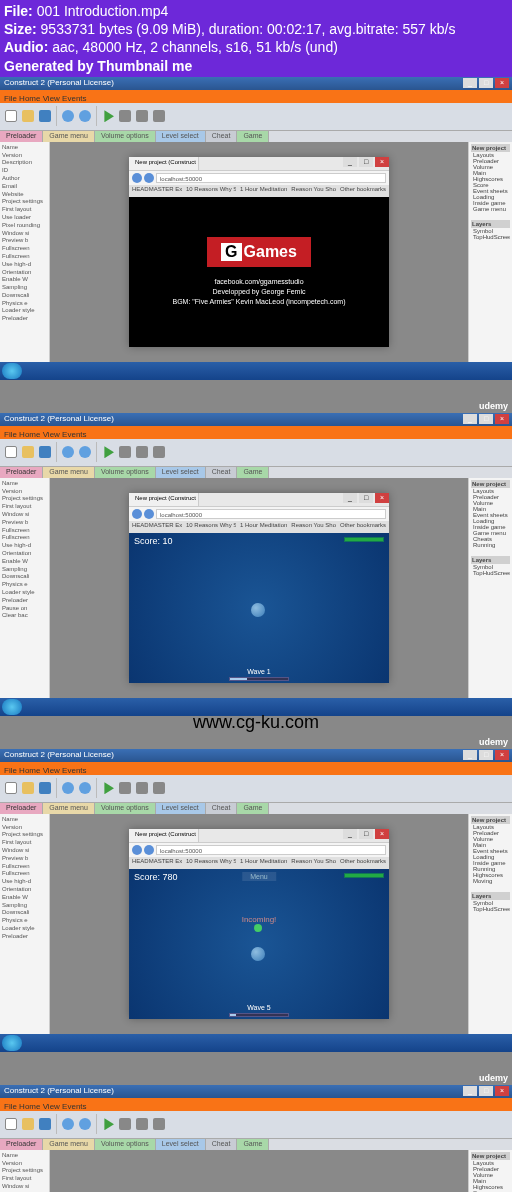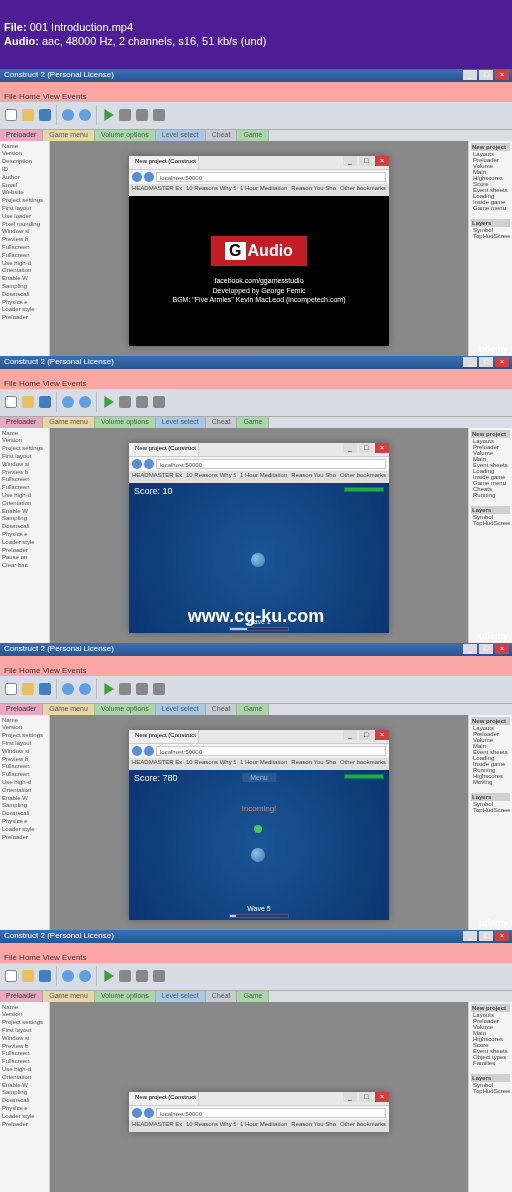--- a/index.html
+++ b/index.html
@@ -1,21 +1,21 @@
 <!DOCTYPE html>
 <html><head>
 <meta charset="utf-8">
 <style>
 *{margin:0;padding:0;box-sizing:border-box;font-family:Arial,sans-serif}
 body{background:#000;width:512px}
-.header-text{background:#4c1d95;color:#fff;font-size:11px;padding:20px 4px;font-family:monospace;line-height:1.3}
+.header-text{background:#6d28d9;color:#fff;font-size:14px;padding:2px 4px;font-family:monospace;line-height:1.3}
 .header-text b{font-weight:bold}
-.shot{position:relative;height:287px;background:#888;overflow:hidden}
+.shot{position:relative;height:336px;background:#888;overflow:hidden}
 .titlebar{height:13px;background:linear-gradient(#3a6fb5,#2a5590);color:#fff;font-size:8px;padding:1px 4px}
-.menubar{height:13px;background:#fca5a5;font-size:8px;padding:10px 4px;color:#333}
+.menubar{height:13px;background:#f97316;font-size:8px;padding:4px 4px;color:#333}
 .toolbar{height:28px;background:#d8dde5;border-bottom:1px solid #aaa;display:flex;align-items:center;padding:0 3px;gap:1px}
 .tb-icon{width:16px;height:20px;display:flex;flex-direction:column;align-items:center;justify-content:center}
 .tb-icon .ic{width:12px;height:12px;background:#888;border-radius:2px}
 .tb-sep{width:1px;height:20px;background:#bbb;margin:0 2px}
 .tabbar{height:11px;background:#dadde3;display:flex;font-size:7px}
 .tab{padding:1px 6px;background:#c8ccd4;border-right:1px solid #aaa;color:#555}
 .tab.act{background:#e8a8c0;color:#333}
 .tab.g{background:#a8d8a8}
 .tab.b{background:#a8c8e8}
 .tab.y{background:#e8d8a8}
@@ -42,35 +42,37 @@
 .credits{color:#fff;font-size:7px;margin-top:10px;text-align:center;line-height:1.4}
 .gv-blue{background:radial-gradient(circle at center,#1a5595,#0a3570);height:100%;position:relative}
 .score{position:absolute;top:3px;left:5px;color:#fff;font-size:9px}
 .menu-btn{position:absolute;top:3px;left:50%;transform:translateX(-50%);color:#9bc;font-size:7px;padding:1px 8px;background:rgba(255,255,255,.1)}
 .hp-bar{position:absolute;top:4px;right:5px;width:40px;height:5px;background:#2a4;border:1px solid #175}
 .wave{position:absolute;bottom:8px;left:50%;transform:translateX(-50%);color:#fff;font-size:7px}
 .prog{position:absolute;bottom:2px;left:50%;transform:translateX(-50%);width:60px;height:4px;background:#335;border:1px solid #558}
 .prog-fill{height:100%;background:#aaccee}
 .ship{position:absolute;width:14px;height:14px;border-radius:50%;background:radial-gradient(circle at 35% 35%,#8fbde0,#3a7cb8)}
 .enemy{position:absolute;width:18px;height:18px;border-radius:50%;background:radial-gradient(circle at 35% 35%,#7de89a,#2a884a);box-shadow:0 0 6px #4c6}
-.incoming{position:absolute;top:34px;left:50%;transform:translateX(-50%);color:#c88;font-size:8px}
-.watermark{position:absolute;left:50%;transform:translateX(-50%);color:#ffffff;font-size:18px;font-weight:bold;pointer-events:none;z-index:10}
+.incoming{position:absolute;top:46px;left:50%;transform:translateX(-50%);color:#c88;font-size:8px}
+.watermark{position:absolute;left:50%;transform:translateX(-50%);color:#000000;font-size:18px;font-weight:normal;pointer-events:none;z-index:10}
 .udemy{position:absolute;right:4px;bottom:2px;color:#fff;font-size:9px;font-weight:bold;z-index:5}
 .taskbar{height:18px;background:linear-gradient(#2a5fa8,#14438a);display:flex;align-items:center;padding:0 2px;gap:2px}
 .start-btn{width:20px;height:16px;border-radius:8px;background:radial-gradient(circle,#5ac8f0,#1877c0);position:relative}
 .win-ctl{position:absolute;top:1px;right:3px;display:flex;gap:2px}
 .wc{width:14px;height:10px;background:#ddd;font-size:7px;text-align:center;line-height:10px}
 .wc.close{background:#d04040;color:#fff}
 </style>
 </head>
 <body>
 
 <div class="header-text">
 <div><b>File:</b> <span>001 Introduction.mp4</span></div>
+<div><b>Size:</b> <span>9533731 bytes (9.09 MiB), duration: 00:02:17, avg.bitrate: 557 kb/s</span></div>
 <div><b>Audio:</b> <span>aac, 48000 Hz, 2 channels, s16, 51 kb/s (und)</span></div>
+<div><b>Generated by Thumbnail me</b></div>
 </div>
 
 <div class="shot">
 <div class="titlebar"><span>Construct 2 (Personal License)</span>
   <div class="win-ctl">
         <div class="wc">_</div>
         <div class="wc">□</div>
         <div class="wc close">×</div>
       </div>
 </div>
@@ -159,21 +161,21 @@
             <span class="br-bm">HEADMASTER Ext</span>
             <span class="br-bm">10 Reasons Why So</span>
             <span class="br-bm">1 Hour Meditation</span>
             <span class="br-bm">Reason You Sho</span>
             <span class="br-bm" style="margin-left:auto">Other bookmarks</span>
           </div>
       <div class="game-view">
             <div class="gv-black">
         <div class="ggames-logo">
                 <span class="gg-g">G</span>
-                <span class="gg-text">Audio</span>
+                <span class="gg-text">Games</span>
               </div>
         <div class="credits">
                 <div>facebook.com/ggamesstudio</div>
                 <div>Developped by George Femic</div>
                 <div>BGM: "Five Armies" Kevin MacLeod (incompetech.com)</div>
               </div>
       </div>
           </div>
     </div>
   </div>

